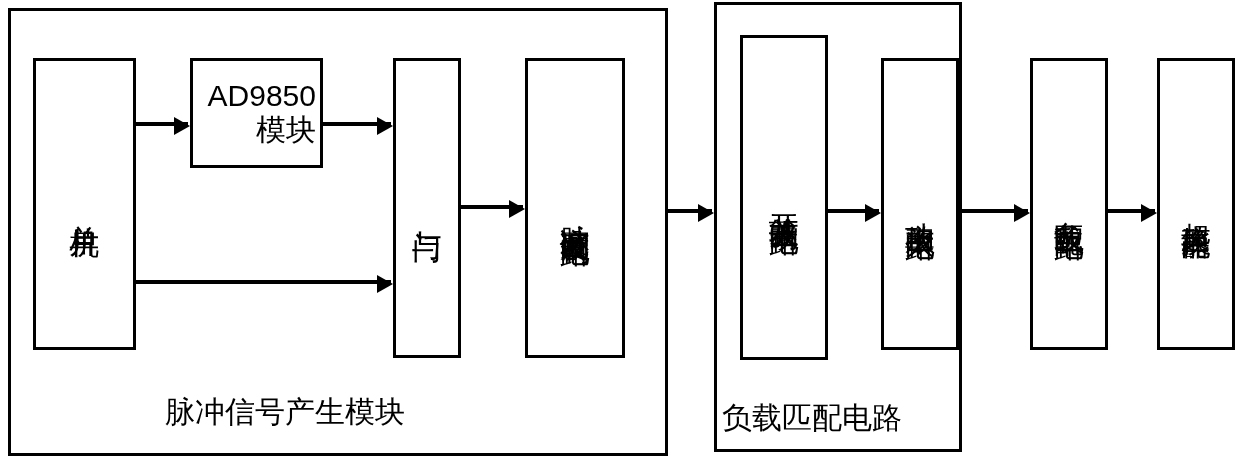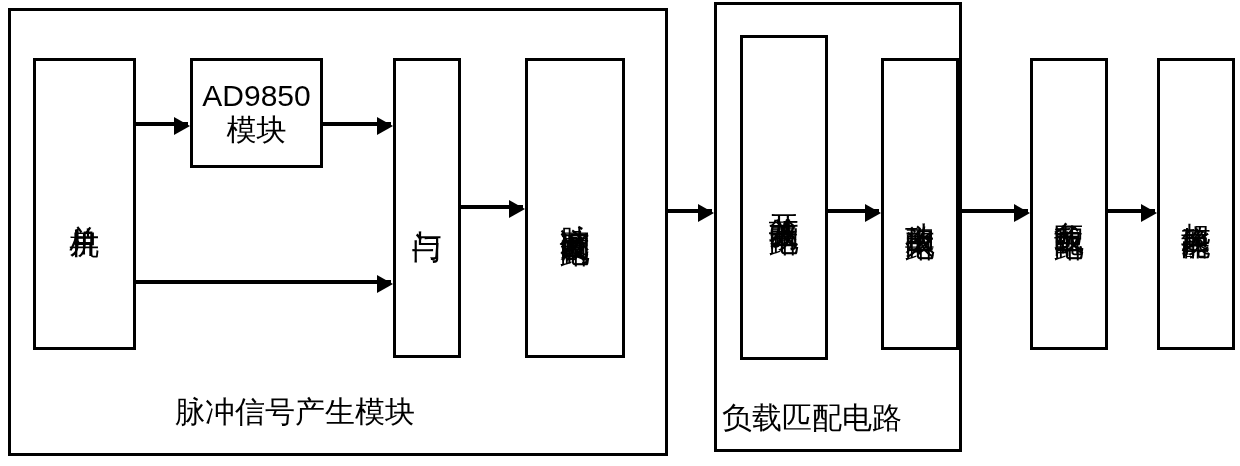--- a/index.html
+++ b/index.html
@@ -39,20 +39,21 @@
     letter-spacing: 2px;
     line-height: 1.05;
     font-size: 30px;
     color: #000;
   }
   .horiz-text {
     font-size: 30px;
     line-height: 1.12;
     color: #000;
     padding: 0 4px;
+    text-align: right;
   }
   .group-label {
     position: absolute;
     font-size: 30px;
     color: #000;
     white-space: nowrap;
   }
   .arrow {
     position: absolute;
     height: 0;
@@ -69,21 +70,21 @@
     border-top: 9px solid transparent;
     border-bottom: 9px solid transparent;
   }
 </style>
 </head>
 <body>
 
 <div id="canvas">
 
   <div class="group-box" style="left:8px; top:8px; width:660px; height:448px;"></div>
-  <div class="group-label" style="left:175px; top:392px;">脉冲信号产生模块</div>
+  <div class="group-label" style="left:165px; top:392px;">脉冲信号产生模块</div>
 
   <div class="group-box" style="left:714px; top:2px; width:248px; height:450px;"></div>
   <div class="group-label" style="left:722px; top:398px;">负载匹配电路</div>
 
   <div class="node" style="left:33px; top:58px; width:103px; height:292px;">
     <span class="vert-text">单片机</span>
   </div>
 
   <div class="node" style="left:190px; top:58px; width:133px; height:110px;">
     <span class="horiz-text">AD9850模块</span>

